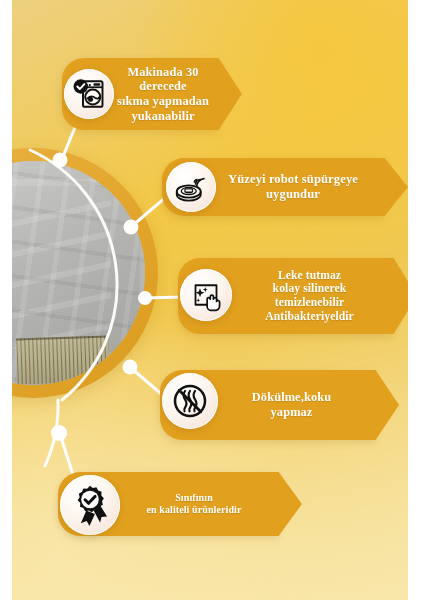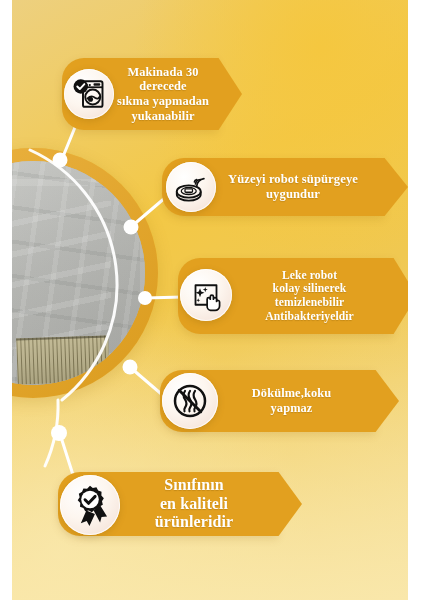--- a/index.html
+++ b/index.html
@@ -196,27 +196,27 @@
   #feature-1 .banner { width: 222px; height: 58px; padding-left: 58px; padding-right: 18px; }
   #feature-1 .banner-text { font-size: 12.6px; width: 100%; }
   #feature-1 .icon-disc  { left: 4px;  top: 4px;  width: 50px; height: 50px; }
 
   #feature-2 { left: 178px; top: 258px; }
   #feature-2 .banner { width: 215px; height: 76px; padding-left: 56px; padding-right: 8px; }
   #feature-2 .banner-text { font-size: 11.6px; width: 100%; }
   #feature-2 .icon-disc  { left: 2px;  top: 11px; width: 52px; height: 52px; }
 
   #feature-3 { left: 160px; top: 370px; }
-  #feature-3 .banner { width: 215px; height: 62px; padding-left: 58px; padding-right: 10px; justify-content: flex-end; }
+  #feature-3 .banner { width: 215px; height: 70px; padding-left: 58px; padding-right: 10px; justify-content: flex-end; }
   #feature-3 .banner-text { font-size: 12.4px; width: 100%; }
   #feature-3 .icon-disc  { left: 2px;  top: 3px;  width: 56px; height: 56px; }
 
   #feature-4 { left: 58px;  top: 472px; }
   #feature-4 .banner { width: 220px; height: 64px; padding-left: 62px; padding-right: 10px; }
-  #feature-4 .banner-text { font-size: 16px; width: 100%; }
+  #feature-4 .banner-text { font-size: 10px; width: 100%; }
   #feature-4 .icon-disc  { left: 2px;  top: 3px;  width: 60px; height: 60px; }
 </style>
 </head>
 <body>
 
 <div id="poster">
 
   <div class="bg-panel"></div>
   <div class="bg-wash"></div>
 
@@ -284,21 +284,21 @@
         <line x1="17.6" y1="33.6" x2="24.4" y2="33.6" stroke="#111" stroke-width="1.6"></line>
         <path d="M30 20 a7 7 0 0 1 6.4 -6" fill="none" stroke="#111" stroke-width="2.3" stroke-linecap="round"></path>
         <path d="M31.6 23.2 a11 11 0 0 1 9.6 -10.4" fill="none" stroke="#111" stroke-width="2.3" stroke-linecap="round"></path>
         <path d="M28.6 17.2 a3.6 3.6 0 0 1 3 -3" fill="none" stroke="#111" stroke-width="2.3" stroke-linecap="round"></path>
       </svg>
     </div>
   </div>
 
   <div class="feature" id="feature-2">
     <div class="banner">
-      <div class="banner-text">Leke robot
+      <div class="banner-text">Leke tutmaz
 kolay silinerek
 temizlenebilir
 Antibakteriyeldir</div>
     </div>
     <div class="icon-disc">
       <svg width="36" height="36" viewBox="0 0 48 48">
         <path d="M10 11 h28 v26 h-28 z" fill="none" stroke="#111" stroke-width="2.4" stroke-linejoin="round"></path>
         <path d="M16 15 l1.6 4.4 l4.4 1.6 l-4.4 1.6 l-1.6 4.4 l-1.6 -4.4 l-4.4 -1.6 l4.4 -1.6 z" fill="#111"></path>
         <path d="M23 13.4 l.9 2.5 l2.5 .9 l-2.5 .9 l-.9 2.5 l-.9 -2.5 l-2.5 -.9 l2.5 -.9 z" fill="#111"></path>
         <path d="M13.6 28.4 l.7 2 l2 .7 l-2 .7 l-.7 2 l-.7 -2 l-2 -.7 l2 -.7 z" fill="#111"></path>

